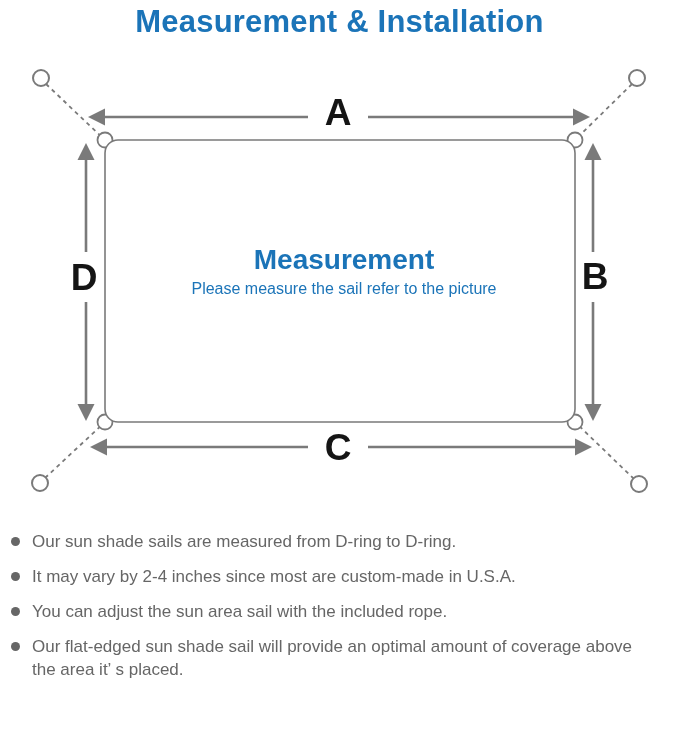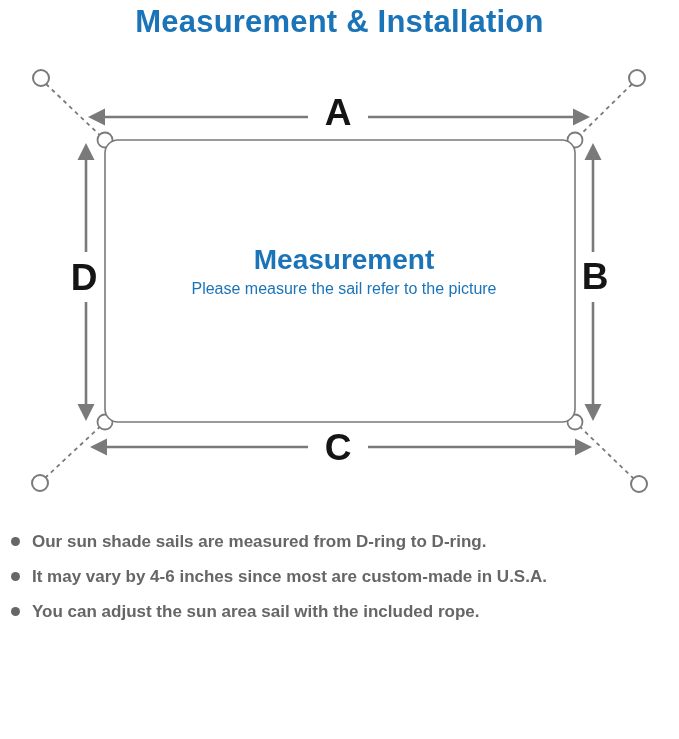--- a/index.html
+++ b/index.html
@@ -33,21 +33,20 @@
     fill:var(--accent-blue,#1b74b8);text-anchor:middle;
   }
   .notes{
     position:absolute;top:530px;left:8px;width:650px;
     list-style:none;margin:0;padding:0;
     color:var(--note-text-gray,#666666);font-size:17px;line-height:23px;
   }
   .notes li{
     position:relative;padding-left:24px;margin-bottom:12px;
     white-space:pre-line;
-    font-weight:bold;
   }
   .notes li .bullet{
     position:absolute;left:3px;top:7px;width:9px;height:9px;border-radius:50%;
     background:var(--note-text-gray,#6b6b6b);
   }
 </style>
 </head>
 <body>
 
 <div id="stage">
@@ -97,17 +96,19 @@
     <text class="dim-label" x="595" y="234">B</text>
     <text class="dim-label" x="338" y="405">C</text>
     <text class="dim-label" x="84" y="235">D</text>
 
     <text class="center-title" x="344" y="214">Measurement</text>
     <text class="center-sub" x="344" y="239">Please measure the sail refer to the picture</text>
   </svg>
 
   <ul class="notes">
     <li><span class="bullet"></span><span>Our sun shade sails are measured from D-ring to D-ring.</span></li>
-    <li><span class="bullet"></span><span>It may vary by 4-6 inches since most are custom-made in U.S.A.</span></li>
+    <li><span class="bullet"></span><span>It may vary by 2-4 inches since most are custom-made in U.S.A.</span></li>
     <li><span class="bullet"></span><span>You can adjust the sun area sail with the included rope.</span></li>
+    <li><span class="bullet"></span><span>Our flat-edged sun shade sail will provide an optimal amount of coverage above
+the area it’ s placed.</span></li>
   </ul>
 
 </div>
 
 </body></html>

